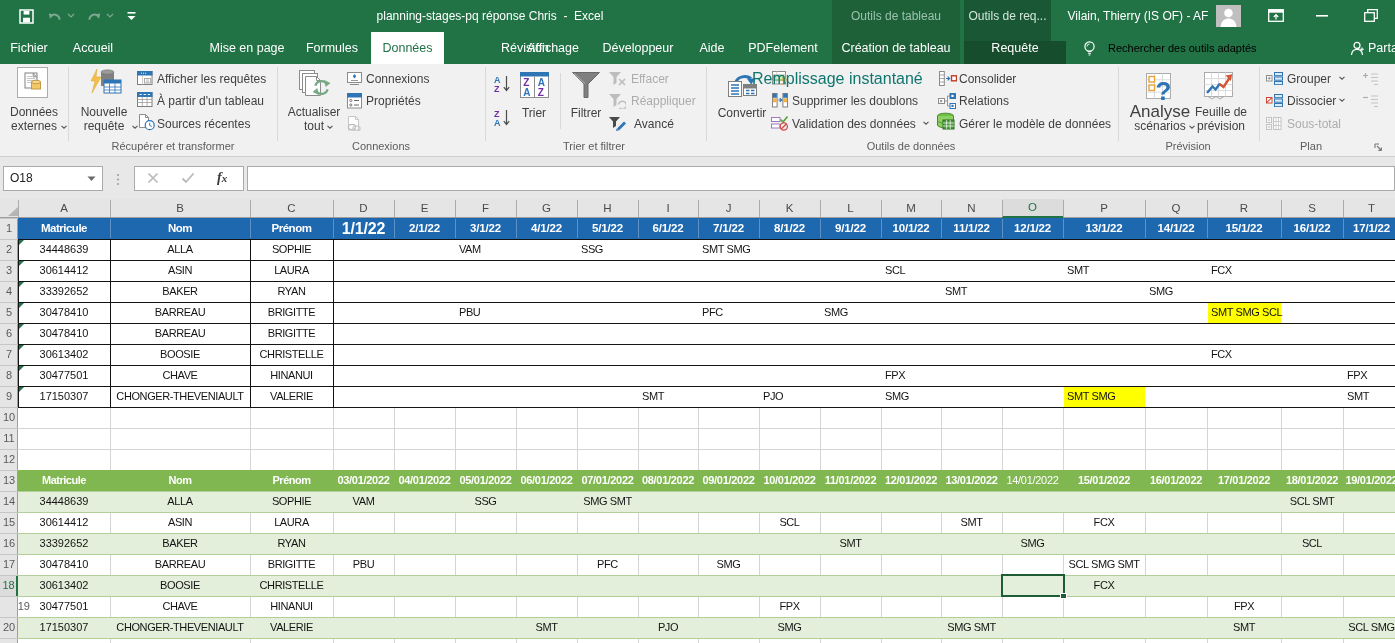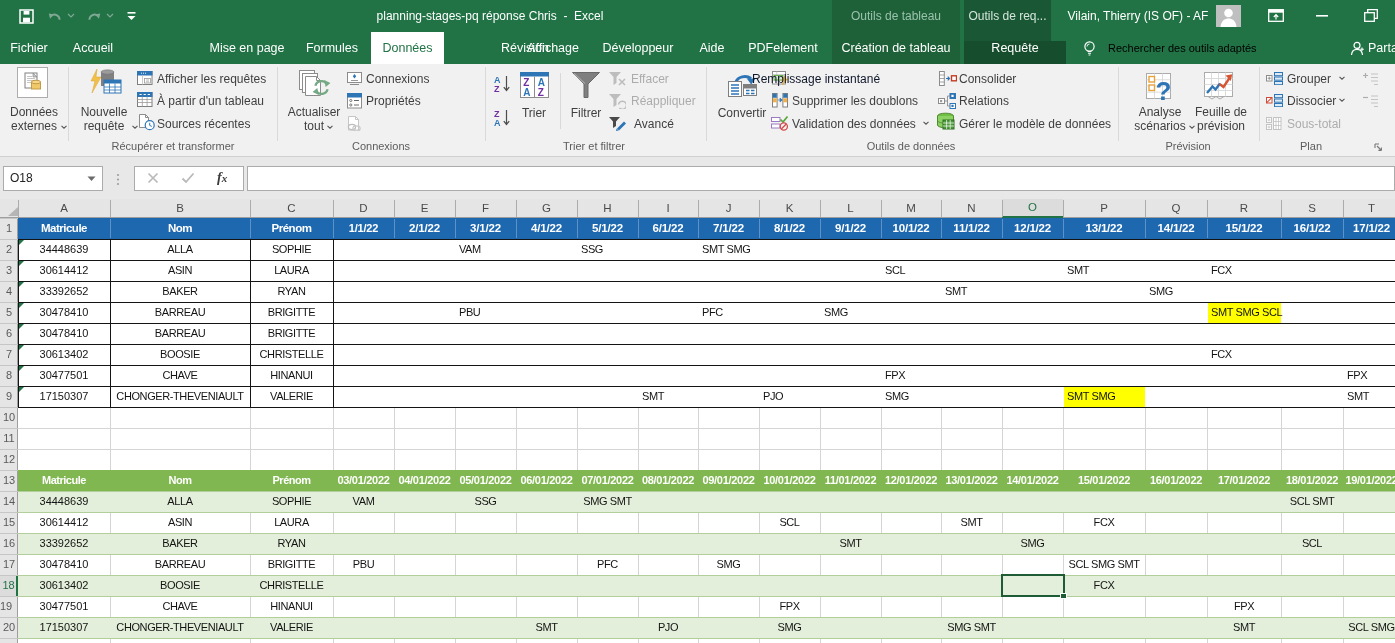--- a/index.html
+++ b/index.html
@@ -229,21 +229,21 @@
       <rect x="18.5" y="15.5" width="13" height="3.5" fill="#7F7F7F" stroke="#7F7F7F"></rect>
       <path d="M21,21.5 h3.5 M26,21.5 h3.5 M21,24.5 h3.5 M26,24.5 h3.5" stroke="#2E75B6" stroke-width="1.6"></path>
     </svg>
 <div style="position:absolute;left:711px;top:106px;width:62px;height:14px;line-height:14px;text-align:center;font-size:12px;color:#3F3F3F">Convertir</div>
 <svg style="position:absolute;left:772px;top:71px" width="16" height="14" viewBox="0 0 16 14">
       <rect x="0.5" y="0.5" width="13" height="12.5" fill="#fff" stroke="#8C8C8C"></rect>
       <path d="M0.5,3.6 h13 M0.5,6.7 h13 M0.5,9.8 h13 M4.8,0.5 v12.5" stroke="#C0C0C0" stroke-width="0.8"></path>
       <rect x="2" y="4.4" width="9" height="4.6" fill="#D5EBD0" stroke="#57A639" stroke-width="0.9"></rect>
       <path d="M13.5,6 L9.5,11.5 L12,11.5 L10.5,16 L15.5,10 L12.8,10 Z" fill="#F2C049" stroke="#D9A32E" stroke-width="0.5" transform="translate(0,-2)"></path>
     </svg>
-<div style="position:absolute;left:752px;top:71px;width:260px;height:16px;line-height:16px;font-size:12px;color:#0f172a;white-space:nowrap">Remplissage instantané</div>
+<div style="position:absolute;left:752px;top:71px;width:260px;height:16px;line-height:16px;font-size:16px;color:#0f766e;white-space:nowrap">Remplissage instantané</div>
 <svg style="position:absolute;left:772px;top:93px" width="16" height="15" viewBox="0 0 16 15">
       <rect x="0.5" y="0.5" width="4.6" height="13.5" fill="#fff" stroke="#7F7F7F"></rect>
       <rect x="0.8" y="0.8" width="4" height="4" fill="#2E75B6"></rect>
       <rect x="0.8" y="5.3" width="4" height="4" fill="#F0B14C"></rect>
       <rect x="10.9" y="0.5" width="4.6" height="13.5" fill="#fff" stroke="#7F7F7F"></rect>
       <rect x="11.2" y="0.8" width="4" height="4" fill="#2E75B6"></rect>
       <rect x="11.2" y="5.3" width="4" height="4" fill="#F0B14C"></rect>
       <path d="M6.3,7 L9.3,7 M7.8,5.2 L9.8,7 L7.8,8.8" stroke="#2E75B6" stroke-width="1.1" fill="none"></path>
     </svg>
 <div style="position:absolute;left:792px;top:93px;width:260px;height:16px;line-height:16px;font-size:12px;color:#3F3F3F;white-space:nowrap">Supprimer les doublons</div>
@@ -283,21 +283,21 @@
       <path d="M7,11 h11 M7,14 h11 M10.6,8 v9 M14.2,8 v9" stroke="#fff" stroke-width="0.7"></path>
     </svg>
 <div style="position:absolute;left:959px;top:116px;width:260px;height:16px;line-height:16px;font-size:12px;color:#3F3F3F;white-space:nowrap">Gérer le modèle de données</div>
 <svg style="position:absolute;left:1146px;top:71px" width="34" height="33" viewBox="0 0 34 33">
       <rect x="0.5" y="2.5" width="24" height="25" fill="#fff" stroke="#ABABAB"></rect>
       <path d="M0.5,8.8 h24 M0.5,15 h24 M0.5,21.2 h24 M8.5,2.5 v25 M16.5,2.5 v25" stroke="#D8D8D8" stroke-width="0.9"></path>
       <rect x="3" y="5.5" width="5.5" height="5.5" fill="#fff" stroke="#E8A33D" stroke-width="1.4"></rect>
       <rect x="3" y="14" width="5.5" height="5.5" fill="#fff" stroke="#E8A33D" stroke-width="1.4"></rect>
       <text x="9.5" y="29" font-family="Liberation Sans,sans-serif" font-size="26" font-weight="bold" fill="#2E75B6">?</text>
     </svg>
-<div style="position:absolute;left:1100px;top:105px;width:120px;height:14px;line-height:14px;text-align:center;font-size:12px;color:#3F3F3F;white-space:nowrap">Analyse</div>
+<div style="position:absolute;left:1100px;top:105px;width:120px;height:14px;line-height:14px;text-align:center;font-size:17px;color:#3F3F3F;white-space:nowrap">Analyse</div>
 <div style="position:absolute;left:1100px;top:119px;width:120px;height:14px;line-height:14px;text-align:center;font-size:12px;color:#3F3F3F;white-space:nowrap">scénarios</div>
 <svg style="position:absolute;left:1189px;top:125px" width="6" height="4" viewBox="0 0 6 4">
       <path d="M0.5,0.8 L3,3.2 L5.5,0.8" fill="none" stroke="#565656" stroke-width="1.1"></path>
     </svg>
 <svg style="position:absolute;left:1204px;top:71px" width="36" height="31" viewBox="0 0 36 31">
       <rect x="0.5" y="1.5" width="28" height="24" fill="#fff" stroke="#ABABAB"></rect>
       <path d="M0.5,7.5 h28 M0.5,13.5 h28 M0.5,19.5 h28 M7.5,1.5 v24 M14.5,1.5 v24 M21.5,1.5 v24" stroke="#D8D8D8" stroke-width="0.9"></path>
       <path d="M3,22 L8.5,15.5 L11.5,18.5 L16,12.5" fill="none" stroke="#2E75B6" stroke-width="2.4"></path>
       <path d="M15.5,13 L19.5,16 L25.5,7" fill="none" stroke="#D65532" stroke-width="2.4"></path>
       <path d="M21.5,4.5 L28.3,3.2 L26.8,10 Z" fill="#D65532"></path>
@@ -444,21 +444,21 @@
 <div style="position:absolute;left:0;top:491px;width:18px;height:1px;background:#C6C6C6"></div>
 <div style="position:absolute;left:0;top:512px;width:18px;height:21px;line-height:21px;text-align:center;font-size:11px;color:#5A5A5A">15</div>
 <div style="position:absolute;left:0;top:512px;width:18px;height:1px;background:#C6C6C6"></div>
 <div style="position:absolute;left:0;top:533px;width:18px;height:21px;line-height:21px;text-align:center;font-size:11px;color:#5A5A5A">16</div>
 <div style="position:absolute;left:0;top:533px;width:18px;height:1px;background:#C6C6C6"></div>
 <div style="position:absolute;left:0;top:554px;width:18px;height:21px;line-height:21px;text-align:center;font-size:11px;color:#5A5A5A">17</div>
 <div style="position:absolute;left:0;top:554px;width:18px;height:1px;background:#C6C6C6"></div>
 <div style="position:absolute;left:0;top:575px;width:18px;height:21px;background:#DCDCDC;border-right:2px solid #217346;box-sizing:border-box"></div>
 <div style="position:absolute;left:0;top:575px;width:17px;height:21px;line-height:21px;text-align:center;font-size:11px;color:#217346">18</div>
 <div style="position:absolute;left:0;top:575px;width:18px;height:1px;background:#C6C6C6"></div>
-<div style="position:absolute;left:0;top:596px;width:30px;height:21px;line-height:21px;text-align:left;font-size:11px;color:#5A5A5A">19</div>
+<div style="position:absolute;left:0;top:596px;width:30px;height:21px;line-height:21px;text-align:right;font-size:11px;color:#5A5A5A">19</div>
 <div style="position:absolute;left:0;top:596px;width:18px;height:1px;background:#C6C6C6"></div>
 <div style="position:absolute;left:0;top:617px;width:18px;height:21px;line-height:21px;text-align:center;font-size:11px;color:#5A5A5A">20</div>
 <div style="position:absolute;left:0;top:617px;width:18px;height:1px;background:#C6C6C6"></div>
 <div style="position:absolute;left:0;top:638px;width:18px;height:21px;line-height:21px;text-align:center;font-size:11px;color:#5A5A5A"></div>
 <div style="position:absolute;left:0;top:638px;width:18px;height:1px;background:#C6C6C6"></div>
 <div style="position:absolute;left:110px;top:407px;width:1px;height:63px;background:#D5D5D5"></div>
 <div style="position:absolute;left:110px;top:512px;width:1px;height:21px;background:#D5D5D5"></div>
 <div style="position:absolute;left:110px;top:554px;width:1px;height:21px;background:#D5D5D5"></div>
 <div style="position:absolute;left:110px;top:596px;width:1px;height:21px;background:#D5D5D5"></div>
 <div style="position:absolute;left:110px;top:638px;width:1px;height:5px;background:#D5D5D5"></div>
@@ -579,21 +579,21 @@
 <div style="position:absolute;left:941px;top:219px;width:1px;height:19px;background:rgba(255,255,255,0.28)"></div>
 <div style="position:absolute;left:1002px;top:219px;width:1px;height:19px;background:rgba(255,255,255,0.28)"></div>
 <div style="position:absolute;left:1063px;top:219px;width:1px;height:19px;background:rgba(255,255,255,0.28)"></div>
 <div style="position:absolute;left:1145px;top:219px;width:1px;height:19px;background:rgba(255,255,255,0.28)"></div>
 <div style="position:absolute;left:1207px;top:219px;width:1px;height:19px;background:rgba(255,255,255,0.28)"></div>
 <div style="position:absolute;left:1281px;top:219px;width:1px;height:19px;background:rgba(255,255,255,0.28)"></div>
 <div style="position:absolute;left:1343px;top:219px;width:1px;height:19px;background:rgba(255,255,255,0.28)"></div>
 <div style="position:absolute;left:18px;top:218px;width:92px;height:21px;line-height:21px;text-align:center;font-size:11.5px;font-weight:bold;letter-spacing:-0.5px;color:#fff;white-space:nowrap">Matricule</div>
 <div style="position:absolute;left:110px;top:218px;width:140px;height:21px;line-height:21px;text-align:center;font-size:11.5px;font-weight:bold;letter-spacing:-0.5px;color:#fff;white-space:nowrap">Nom</div>
 <div style="position:absolute;left:250px;top:218px;width:83px;height:21px;line-height:21px;text-align:center;font-size:11.5px;font-weight:bold;letter-spacing:-0.5px;color:#fff;white-space:nowrap">Prénom</div>
-<div style="position:absolute;left:333px;top:218px;width:61px;height:21px;line-height:21px;text-align:center;font-size:11px;font-weight:bold;letter-spacing:-0.2px;color:#fff;white-space:nowrap">1/1/22</div>
+<div style="position:absolute;left:333px;top:218px;width:61px;height:21px;line-height:21px;text-align:center;font-size:16px;font-weight:bold;letter-spacing:-0.2px;color:#fff;white-space:nowrap">1/1/22</div>
 <div style="position:absolute;left:394px;top:218px;width:61px;height:21px;line-height:21px;text-align:center;font-size:11.5px;font-weight:bold;letter-spacing:-0.2px;color:#fff;white-space:nowrap">2/1/22</div>
 <div style="position:absolute;left:455px;top:218px;width:61px;height:21px;line-height:21px;text-align:center;font-size:11.5px;font-weight:bold;letter-spacing:-0.2px;color:#fff;white-space:nowrap">3/1/22</div>
 <div style="position:absolute;left:516px;top:218px;width:61px;height:21px;line-height:21px;text-align:center;font-size:11.5px;font-weight:bold;letter-spacing:-0.2px;color:#fff;white-space:nowrap">4/1/22</div>
 <div style="position:absolute;left:577px;top:218px;width:61px;height:21px;line-height:21px;text-align:center;font-size:11.5px;font-weight:bold;letter-spacing:-0.2px;color:#fff;white-space:nowrap">5/1/22</div>
 <div style="position:absolute;left:638px;top:218px;width:60px;height:21px;line-height:21px;text-align:center;font-size:11.5px;font-weight:bold;letter-spacing:-0.2px;color:#fff;white-space:nowrap">6/1/22</div>
 <div style="position:absolute;left:698px;top:218px;width:61px;height:21px;line-height:21px;text-align:center;font-size:11.5px;font-weight:bold;letter-spacing:-0.2px;color:#fff;white-space:nowrap">7/1/22</div>
 <div style="position:absolute;left:759px;top:218px;width:61px;height:21px;line-height:21px;text-align:center;font-size:11.5px;font-weight:bold;letter-spacing:-0.2px;color:#fff;white-space:nowrap">8/1/22</div>
 <div style="position:absolute;left:820px;top:218px;width:61px;height:21px;line-height:21px;text-align:center;font-size:11.5px;font-weight:bold;letter-spacing:-0.2px;color:#fff;white-space:nowrap">9/1/22</div>
 <div style="position:absolute;left:881px;top:218px;width:60px;height:21px;line-height:21px;text-align:center;font-size:11.5px;font-weight:bold;letter-spacing:-0.2px;color:#fff;white-space:nowrap">10/1/22</div>
 <div style="position:absolute;left:941px;top:218px;width:61px;height:21px;line-height:21px;text-align:center;font-size:11.5px;font-weight:bold;letter-spacing:-0.2px;color:#fff;white-space:nowrap">11/1/22</div>
@@ -698,21 +698,21 @@
 <div style="position:absolute;left:394px;top:470px;width:61px;height:21px;line-height:21px;text-align:center;font-size:11px;font-weight:bold;color:#fff;white-space:nowrap;letter-spacing:-0.3px">04/01/2022</div>
 <div style="position:absolute;left:455px;top:470px;width:61px;height:21px;line-height:21px;text-align:center;font-size:11px;font-weight:bold;color:#fff;white-space:nowrap;letter-spacing:-0.3px">05/01/2022</div>
 <div style="position:absolute;left:516px;top:470px;width:61px;height:21px;line-height:21px;text-align:center;font-size:11px;font-weight:bold;color:#fff;white-space:nowrap;letter-spacing:-0.3px">06/01/2022</div>
 <div style="position:absolute;left:577px;top:470px;width:61px;height:21px;line-height:21px;text-align:center;font-size:11px;font-weight:bold;color:#fff;white-space:nowrap;letter-spacing:-0.3px">07/01/2022</div>
 <div style="position:absolute;left:638px;top:470px;width:60px;height:21px;line-height:21px;text-align:center;font-size:11px;font-weight:bold;color:#fff;white-space:nowrap;letter-spacing:-0.3px">08/01/2022</div>
 <div style="position:absolute;left:698px;top:470px;width:61px;height:21px;line-height:21px;text-align:center;font-size:11px;font-weight:bold;color:#fff;white-space:nowrap;letter-spacing:-0.3px">09/01/2022</div>
 <div style="position:absolute;left:759px;top:470px;width:61px;height:21px;line-height:21px;text-align:center;font-size:11px;font-weight:bold;color:#fff;white-space:nowrap;letter-spacing:-0.3px">10/01/2022</div>
 <div style="position:absolute;left:820px;top:470px;width:61px;height:21px;line-height:21px;text-align:center;font-size:11px;font-weight:bold;color:#fff;white-space:nowrap;letter-spacing:-0.3px">11/01/2022</div>
 <div style="position:absolute;left:881px;top:470px;width:60px;height:21px;line-height:21px;text-align:center;font-size:11px;font-weight:bold;color:#fff;white-space:nowrap;letter-spacing:-0.3px">12/01/2022</div>
 <div style="position:absolute;left:941px;top:470px;width:61px;height:21px;line-height:21px;text-align:center;font-size:11px;font-weight:bold;color:#fff;white-space:nowrap;letter-spacing:-0.3px">13/01/2022</div>
-<div style="position:absolute;left:1002px;top:470px;width:61px;height:21px;line-height:21px;text-align:center;font-size:11px;font-weight:bold;color:#fff;white-space:nowrap;letter-spacing:-0.3px">14/01/2022</div>
+<div style="position:absolute;left:1002px;top:470px;width:61px;height:21px;line-height:21px;text-align:center;font-size:11px;font-weight:normal;color:#fff;white-space:nowrap;letter-spacing:-0.3px">14/01/2022</div>
 <div style="position:absolute;left:1063px;top:470px;width:82px;height:21px;line-height:21px;text-align:center;font-size:11px;font-weight:bold;color:#fff;white-space:nowrap;letter-spacing:-0.3px">15/01/2022</div>
 <div style="position:absolute;left:1145px;top:470px;width:62px;height:21px;line-height:21px;text-align:center;font-size:11px;font-weight:bold;color:#fff;white-space:nowrap;letter-spacing:-0.3px">16/01/2022</div>
 <div style="position:absolute;left:1207px;top:470px;width:74px;height:21px;line-height:21px;text-align:center;font-size:11px;font-weight:bold;color:#fff;white-space:nowrap;letter-spacing:-0.3px">17/01/2022</div>
 <div style="position:absolute;left:1281px;top:470px;width:62px;height:21px;line-height:21px;text-align:center;font-size:11px;font-weight:bold;color:#fff;white-space:nowrap;letter-spacing:-0.3px">18/01/2022</div>
 <div style="position:absolute;left:1343px;top:470px;width:57px;height:21px;line-height:21px;text-align:center;font-size:11px;font-weight:bold;color:#fff;white-space:nowrap;letter-spacing:-0.3px">19/01/2022</div>
 <div style="position:absolute;left:18px;top:491px;width:92px;height:21px;line-height:21px;text-align:center;font-size:11px;color:#141414;white-space:nowrap">34448639</div>
 <div style="position:absolute;left:110px;top:491px;width:140px;height:21px;line-height:21px;text-align:center;font-size:11px;letter-spacing:-0.4px;color:#141414;white-space:nowrap">ALLA</div>
 <div style="position:absolute;left:250px;top:491px;width:83px;height:21px;line-height:21px;text-align:center;font-size:11px;letter-spacing:-0.4px;color:#141414;white-space:nowrap">SOPHIE</div>
 <div style="position:absolute;left:333px;top:491px;width:61px;height:21px;line-height:21px;text-align:center;font-size:11px;letter-spacing:-0.4px;color:#141414;white-space:nowrap">VAM</div>
 <div style="position:absolute;left:455px;top:491px;width:61px;height:21px;line-height:21px;text-align:center;font-size:11px;letter-spacing:-0.4px;color:#141414;white-space:nowrap">SSG</div>

